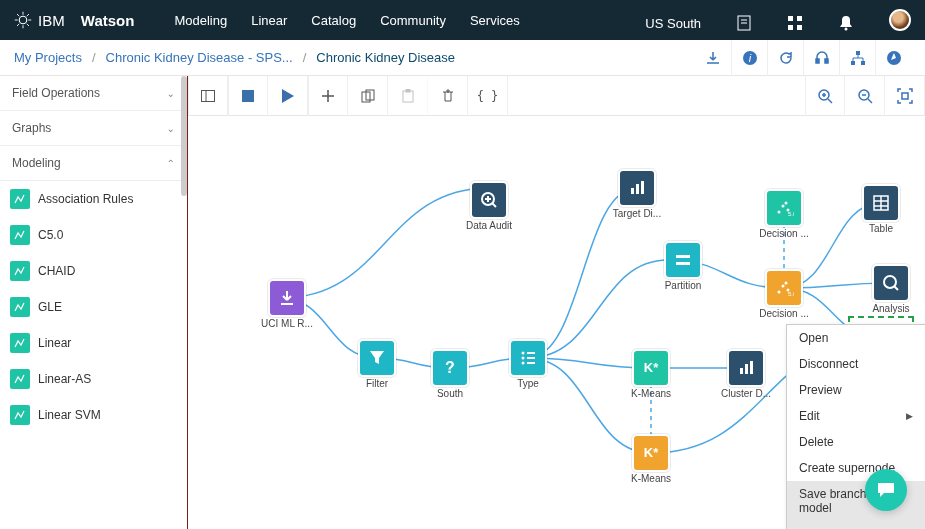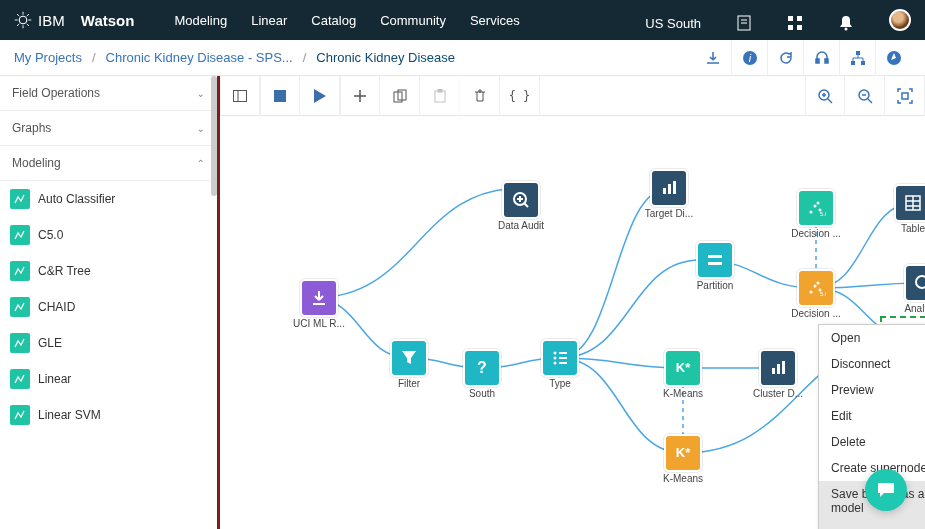--- a/index.html
+++ b/index.html
@@ -15,21 +15,21 @@
 .hr .icn{width:16px;height:16px;display:flex;align-items:center;justify-content:center;cursor:pointer}
 .avatar{width:22px;height:22px;border-radius:50%;background:radial-gradient(circle at 40% 35%,#e6b98a 30%,#6a3d1e 65%);border:2px solid #fff}
 .breadcrumb-bar{height:36px;border-bottom:1px solid #e6e6e6;display:flex;align-items:center;padding:8px 14px;font-size:13px}
 .breadcrumb-bar a{color:#3774ba;text-decoration:none}
 .breadcrumb-bar .sep{margin:0 10px;color:#999}
 .breadcrumb-bar .cur{color:#0c4a6e}
 .bcr{margin-left:auto;display:flex;align-items:center}
 .bcr .bicn{width:36px;height:36px;display:flex;align-items:center;justify-content:center;border-left:1px solid #eee;cursor:pointer;color:#3774ba}
 .bcr .dl{color:#3774ba;border:none}
 .main{display:flex;height:453px}
-.sidebar{width:220px;border-right:3px solid #7f1d1d;overflow-y:auto;background:#fff;position:relative}
+.sidebar{width:188px;border-right:1px solid #7f1d1d;overflow-y:auto;background:#fff;position:relative}
 .sidebar::-webkit-scrollbar{width:8px}.sidebar::-webkit-scrollbar-thumb{background:#ccc;border-radius:4px}
 .sbv{position:absolute;right:0;top:0;width:6px;height:120px;background:#ccc;border-radius:3px}
 .cat{padding:10px 12px;border-bottom:1px solid #eee;display:flex;justify-content:space-between;align-items:center;cursor:pointer;font-size:12px;color:#555}
 .cat .chev{font-size:10px;color:#888}
 .item{display:flex;align-items:center;gap:8px;padding:8px 10px;font-size:12px;cursor:pointer}
 .item .sq{width:20px;height:20px;border-radius:2px;display:flex;align-items:center;justify-content:center;color:#fff;font-size:10px;flex-shrink:0}
 .toolbar{height:40px;border-bottom:1px solid #e6e6e6;display:flex;align-items:center}
 .tgrp{display:flex;align-items:center;height:100%}
 .tbtn{width:40px;height:40px;display:flex;align-items:center;justify-content:center;cursor:pointer;color:#555;border-right:1px solid #eee}
 .tbtn:first-child{border-left:1px solid #eee}
@@ -166,61 +166,61 @@
         <span>Modeling</span>
         <span class="chev">⌃</span>
       </div>
     <div id="sidebar-items">
         <div class="item">
           <div class="sq" style="background:#1fc4a4">
             <svg width="12" height="12" viewBox="0 0 12 12" fill="none" stroke="#fff" stroke-width="1.2">
               <path d="M1 10l3-6 3 4 3-6"></path>
             </svg>
           </div>
-          <span>Auto Classifier</span>
+          <span>Association Rules</span>
         </div>
         <div class="item">
           <div class="sq" style="background:#1fc4a4">
             <svg width="12" height="12" viewBox="0 0 12 12" fill="none" stroke="#fff" stroke-width="1.2">
               <path d="M1 10l3-6 3 4 3-6"></path>
             </svg>
           </div>
           <span>C5.0</span>
         </div>
         <div class="item">
           <div class="sq" style="background:#1fc4a4">
             <svg width="12" height="12" viewBox="0 0 12 12" fill="none" stroke="#fff" stroke-width="1.2">
               <path d="M1 10l3-6 3 4 3-6"></path>
             </svg>
           </div>
-          <span>C&amp;R Tree</span>
-        </div>
-        <div class="item">
-          <div class="sq" style="background:#1fc4a4">
-            <svg width="12" height="12" viewBox="0 0 12 12" fill="none" stroke="#fff" stroke-width="1.2">
-              <path d="M1 10l3-6 3 4 3-6"></path>
-            </svg>
-          </div>
           <span>CHAID</span>
         </div>
         <div class="item">
           <div class="sq" style="background:#1fc4a4">
             <svg width="12" height="12" viewBox="0 0 12 12" fill="none" stroke="#fff" stroke-width="1.2">
               <path d="M1 10l3-6 3 4 3-6"></path>
             </svg>
           </div>
           <span>GLE</span>
         </div>
         <div class="item">
           <div class="sq" style="background:#1fc4a4">
             <svg width="12" height="12" viewBox="0 0 12 12" fill="none" stroke="#fff" stroke-width="1.2">
               <path d="M1 10l3-6 3 4 3-6"></path>
             </svg>
           </div>
           <span>Linear</span>
+        </div>
+        <div class="item">
+          <div class="sq" style="background:#1fc4a4">
+            <svg width="12" height="12" viewBox="0 0 12 12" fill="none" stroke="#fff" stroke-width="1.2">
+              <path d="M1 10l3-6 3 4 3-6"></path>
+            </svg>
+          </div>
+          <span>Linear-AS</span>
         </div>
         <div class="item">
           <div class="sq" style="background:#1fc4a4">
             <svg width="12" height="12" viewBox="0 0 12 12" fill="none" stroke="#fff" stroke-width="1.2">
               <path d="M1 10l3-6 3 4 3-6"></path>
             </svg>
           </div>
           <span>Linear SVM</span>
         </div>
       </div>

